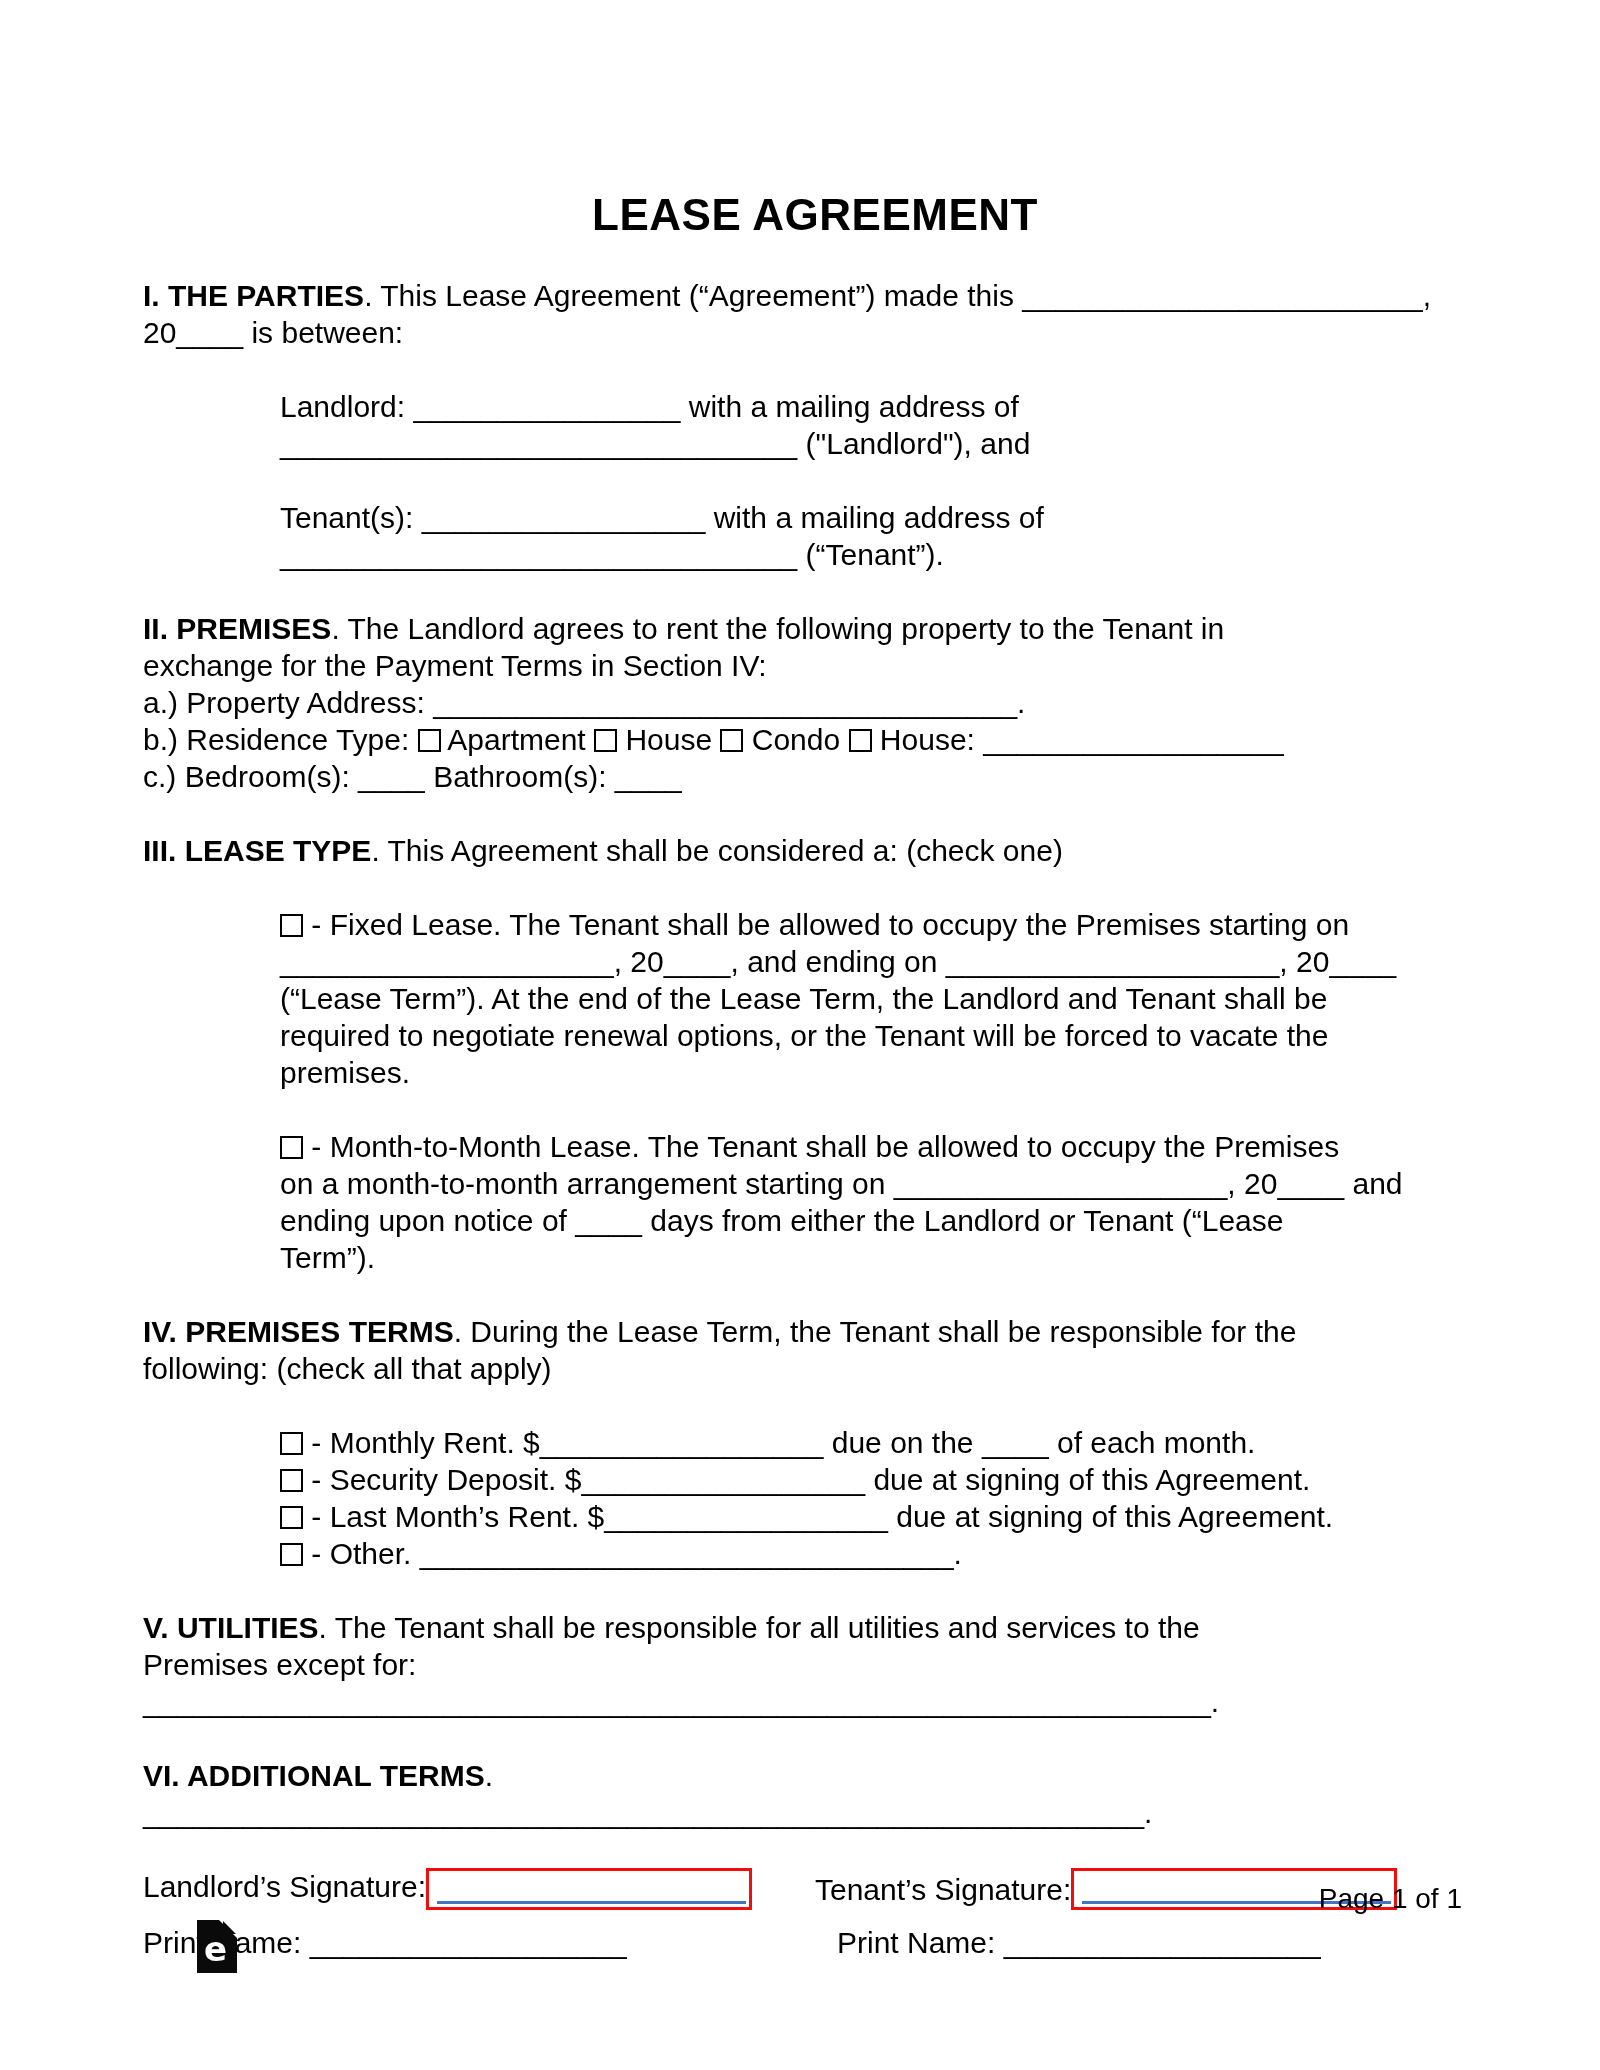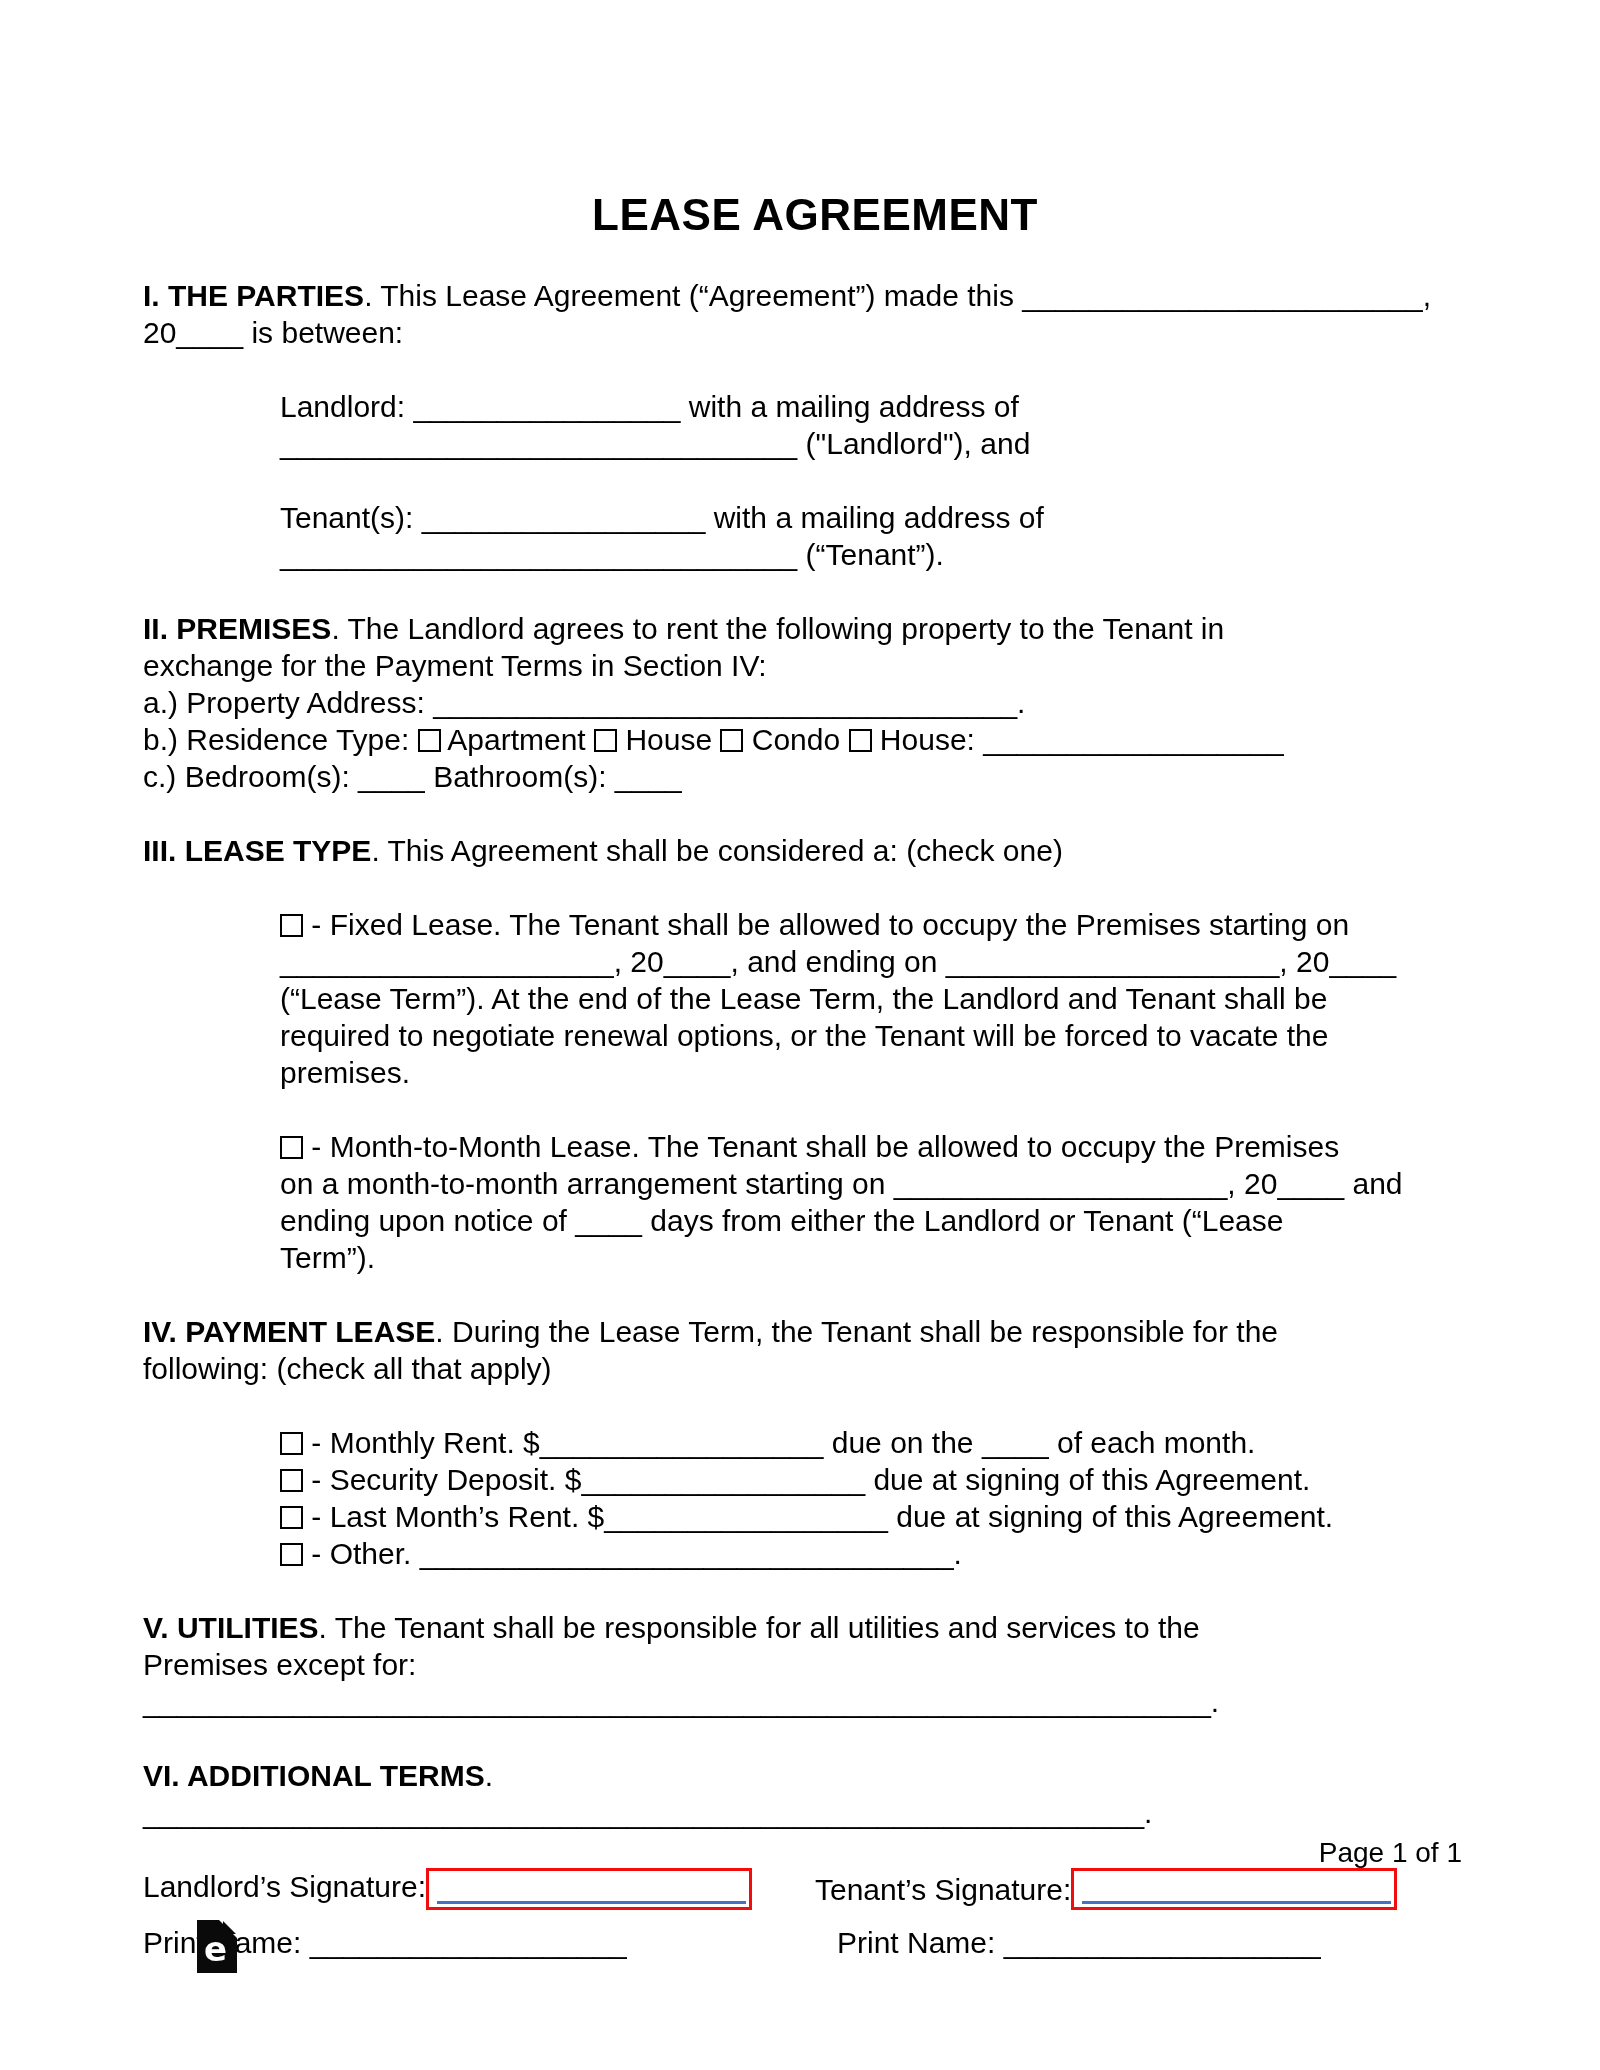--- a/index.html
+++ b/index.html
@@ -54,21 +54,21 @@
   }
   .sig-box .ink-line{
     position:absolute;left:8px;right:3px;bottom:3px;height:3px;
     background:var(--field-blue);
   }
   .print-row{display:flex;}
   .print-cell-1{width:694px;}
   .print-cell-2{flex:1;}
   .footer-logo{position:absolute;left:197px;top:1920px;width:40px;height:53px;}
   .footer-page{
-    position:absolute;right:138px;top:1836px;
+    position:absolute;right:138px;top:1882px;
     font-size:28px;line-height:34px;
   }
 </style>
 </head>
 <body>
 
 <div class="page">
 
   <h1 class="title">LEASE AGREEMENT</h1>
 
@@ -84,21 +84,21 @@
     <div class="line indent2"><span>b.) </span><span class="u">Residence Type</span><span>: </span><span class="cb"></span><span> Apartment </span><span class="cb"></span><span> House </span><span class="cb"></span><span> Condo </span><span class="cb"></span><span> House: __________________</span></div>
     <div class="line indent2"><span>c.) </span><span class="u">Bedroom(s)</span><span>: ____ </span><span class="u">Bathroom(s)</span><span>: ____</span></div>
   </div>
 
   <div class="para"><span class="b">III. LEASE TYPE</span><span>. This Agreement shall be considered a: (check one)</span></div>
 
   <div class="para indent1"><span class="cb"></span><span> - </span><span class="u">Fixed Lease</span><span>. The Tenant shall be allowed to occupy the Premises starting on</span><br><span>____________________, 20____, and ending on ____________________, 20____</span><br><span>(“Lease Term”). At the end of the Lease Term, the Landlord and Tenant shall be</span><br><span>required to negotiate renewal options, or the Tenant will be forced to vacate the</span><br><span>premises.</span></div>
 
   <div class="para indent1"><span class="cb"></span><span> - </span><span class="u">Month-to-Month Lease</span><span>. The Tenant shall be allowed to occupy the Premises</span><br><span>on a month-to-month arrangement starting on ____________________, 20____ and</span><br><span>ending upon notice of ____ days from either the Landlord or Tenant (“Lease</span><br><span>Term”).</span></div>
 
-  <div class="para"><span class="b">IV. PAYMENT LEASE</span><span>. During the Lease Term, the Tenant shall be responsible for the</span><br><span>following: (check all that apply)</span></div>
+  <div class="para"><span class="b">IV. PREMISES TERMS</span><span>. During the Lease Term, the Tenant shall be responsible for the</span><br><span>following: (check all that apply)</span></div>
 
   <div class="group indent1">
     <div class="line"><span class="cb"></span><span> - </span><span class="u">Monthly Rent</span><span>. $_________________ due on the ____ of each month.</span></div>
     <div class="line"><span class="cb"></span><span> - </span><span class="u">Security Deposit</span><span>. $_________________ due at signing of this Agreement.</span></div>
     <div class="line"><span class="cb"></span><span> - </span><span class="u">Last Month’s Rent</span><span>. $_________________ due at signing of this Agreement.</span></div>
     <div class="line"><span class="cb"></span><span> - </span><span class="u">Other</span><span>. ________________________________.</span></div>
   </div>
 
   <div class="para"><span class="b">V. UTILITIES</span><span>. The Tenant shall be responsible for all utilities and services to the</span><br><span>Premises except for: ________________________________________________________________.</span></div>
 

